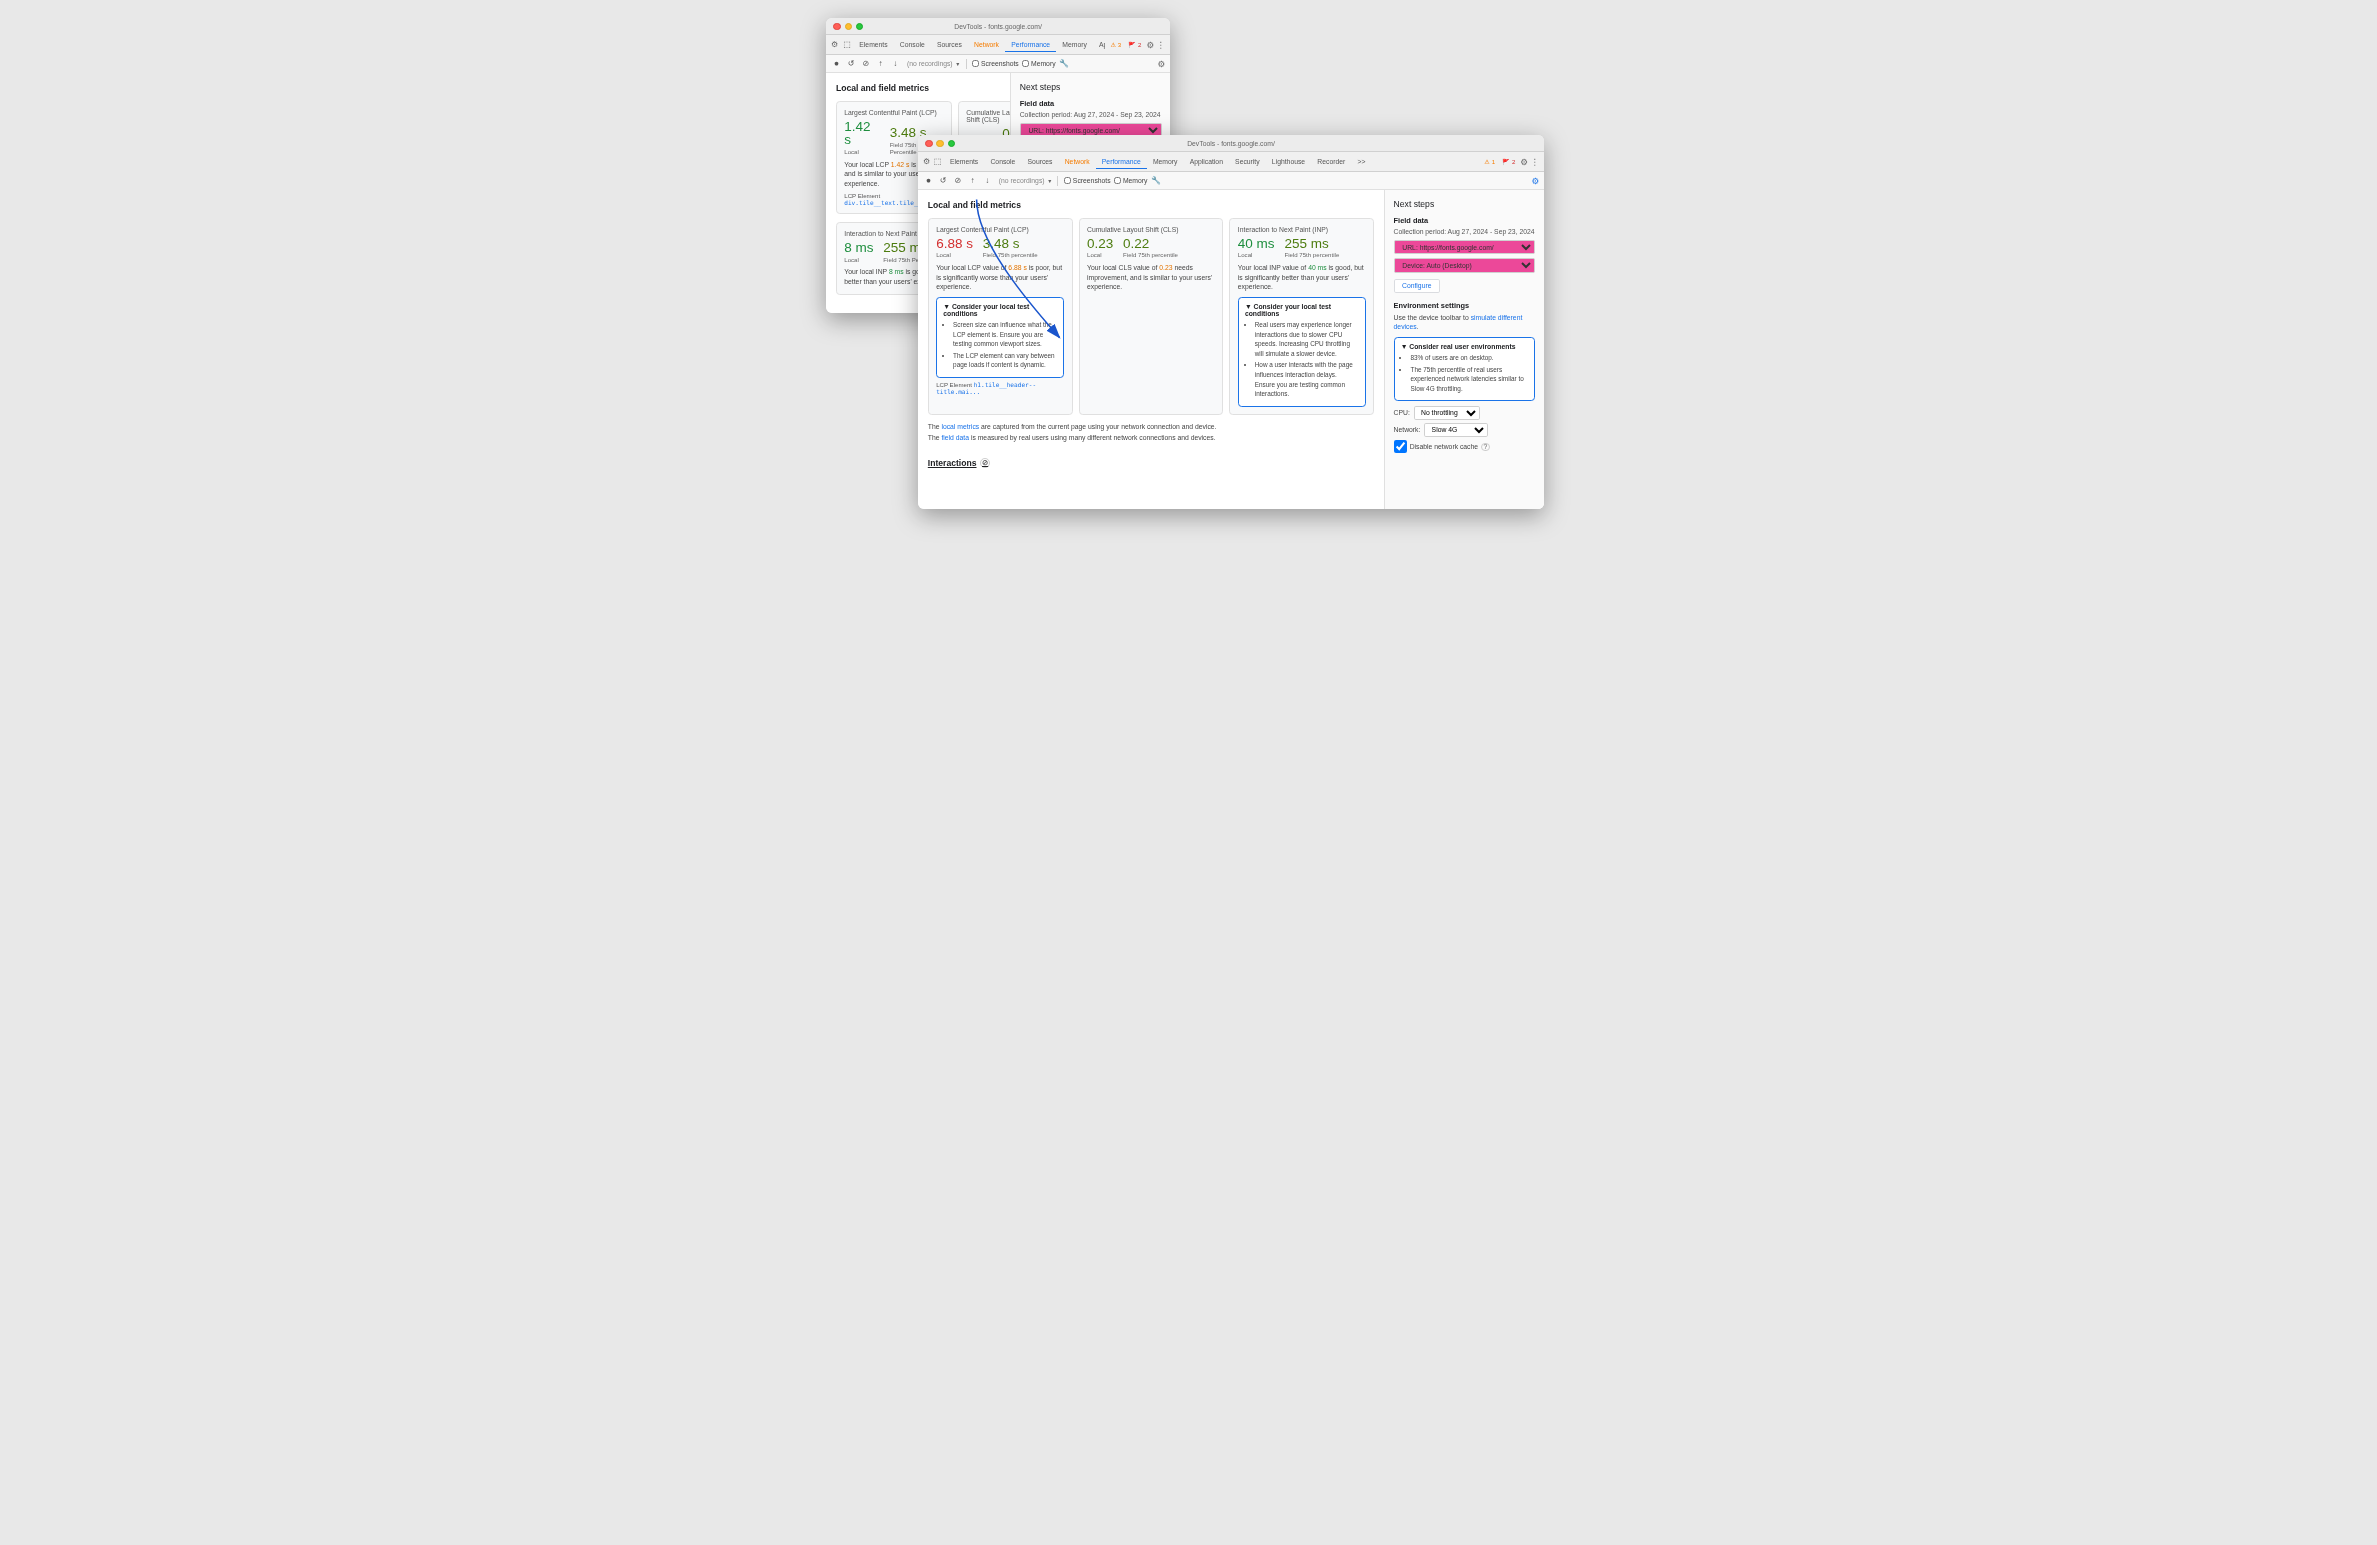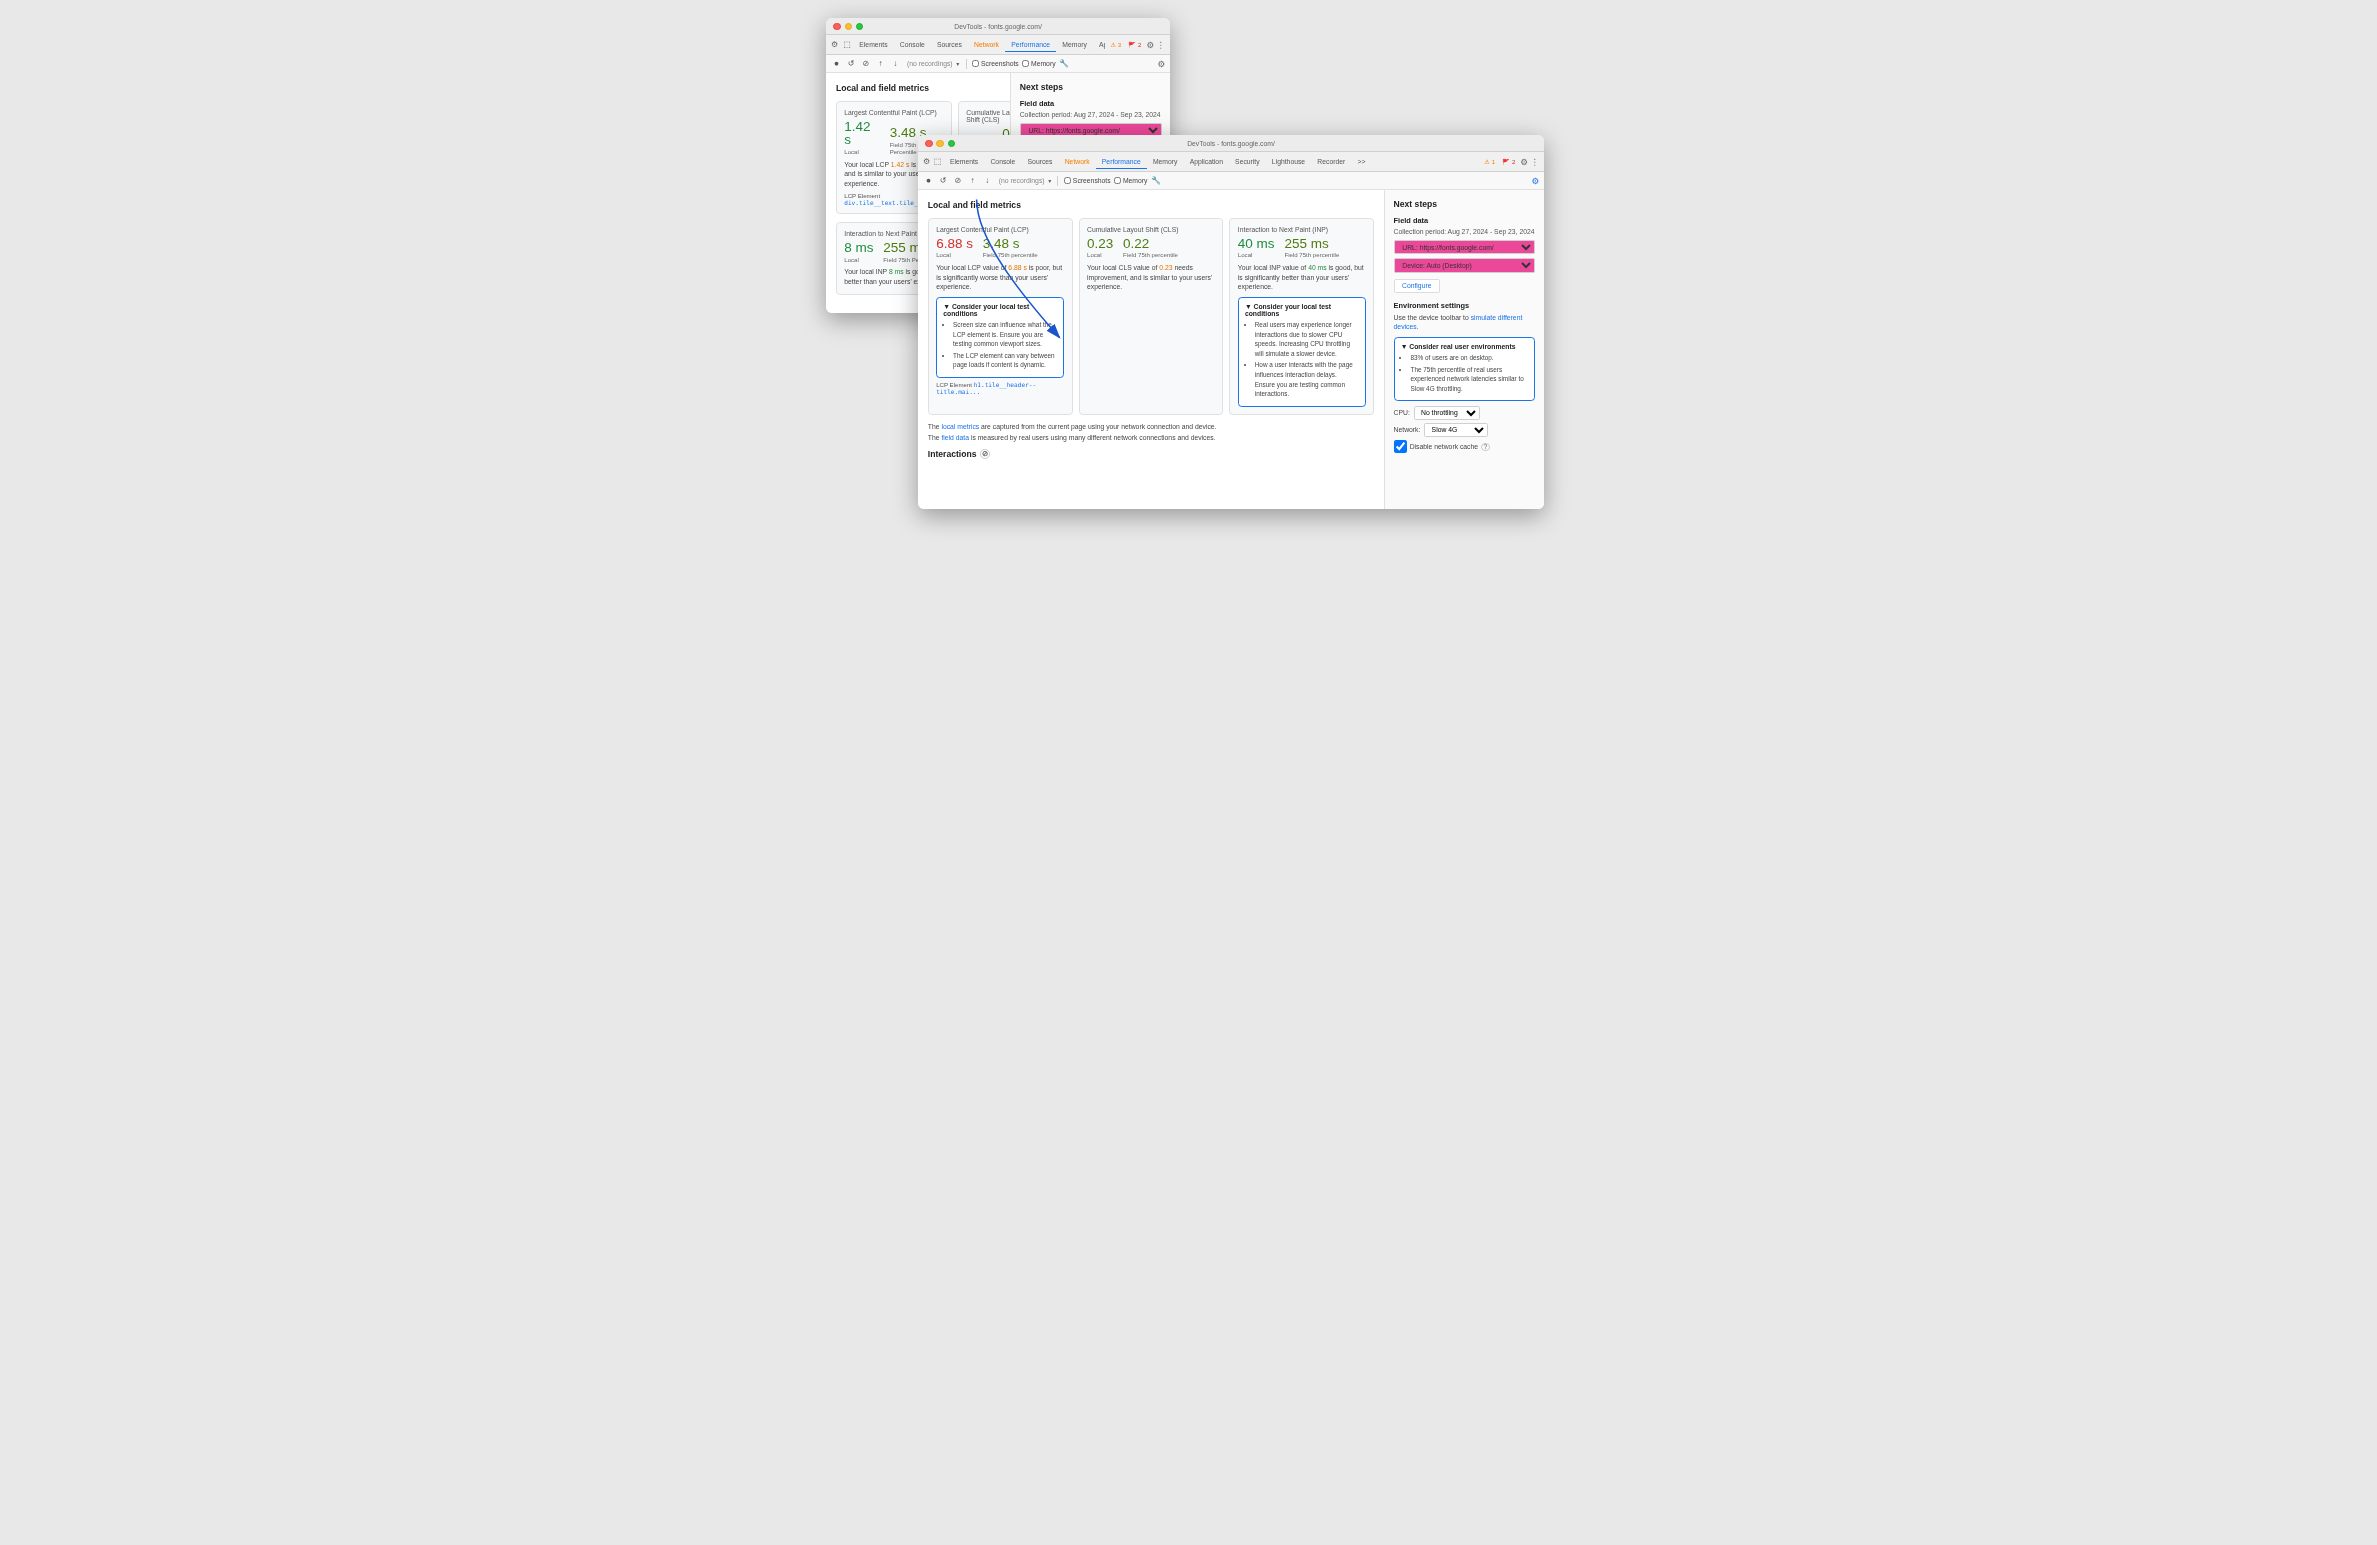--- a/index.html
+++ b/index.html
@@ -324,27 +324,28 @@
     }
 
     
     .interactions-title {
       font-size: 8.6px;
       font-weight: 600;
       color: #202124;
       display: flex;
       align-items: center;
       gap: 3.7px;
-      margin-top: 6px;
+      margin-top: 15px;
+      text-decoration: underline;
     }
 
     
     .next-steps-title {
       font-size: 8.6px;
-      font-weight: 700;
+      font-weight: 400;
       color: #202124;
       margin-bottom: 7.4px;
     }
 
     .field-data-section {
       margin-bottom: 8.6px;
     }
 
     .field-data-title {
       font-size: 7.4px;

